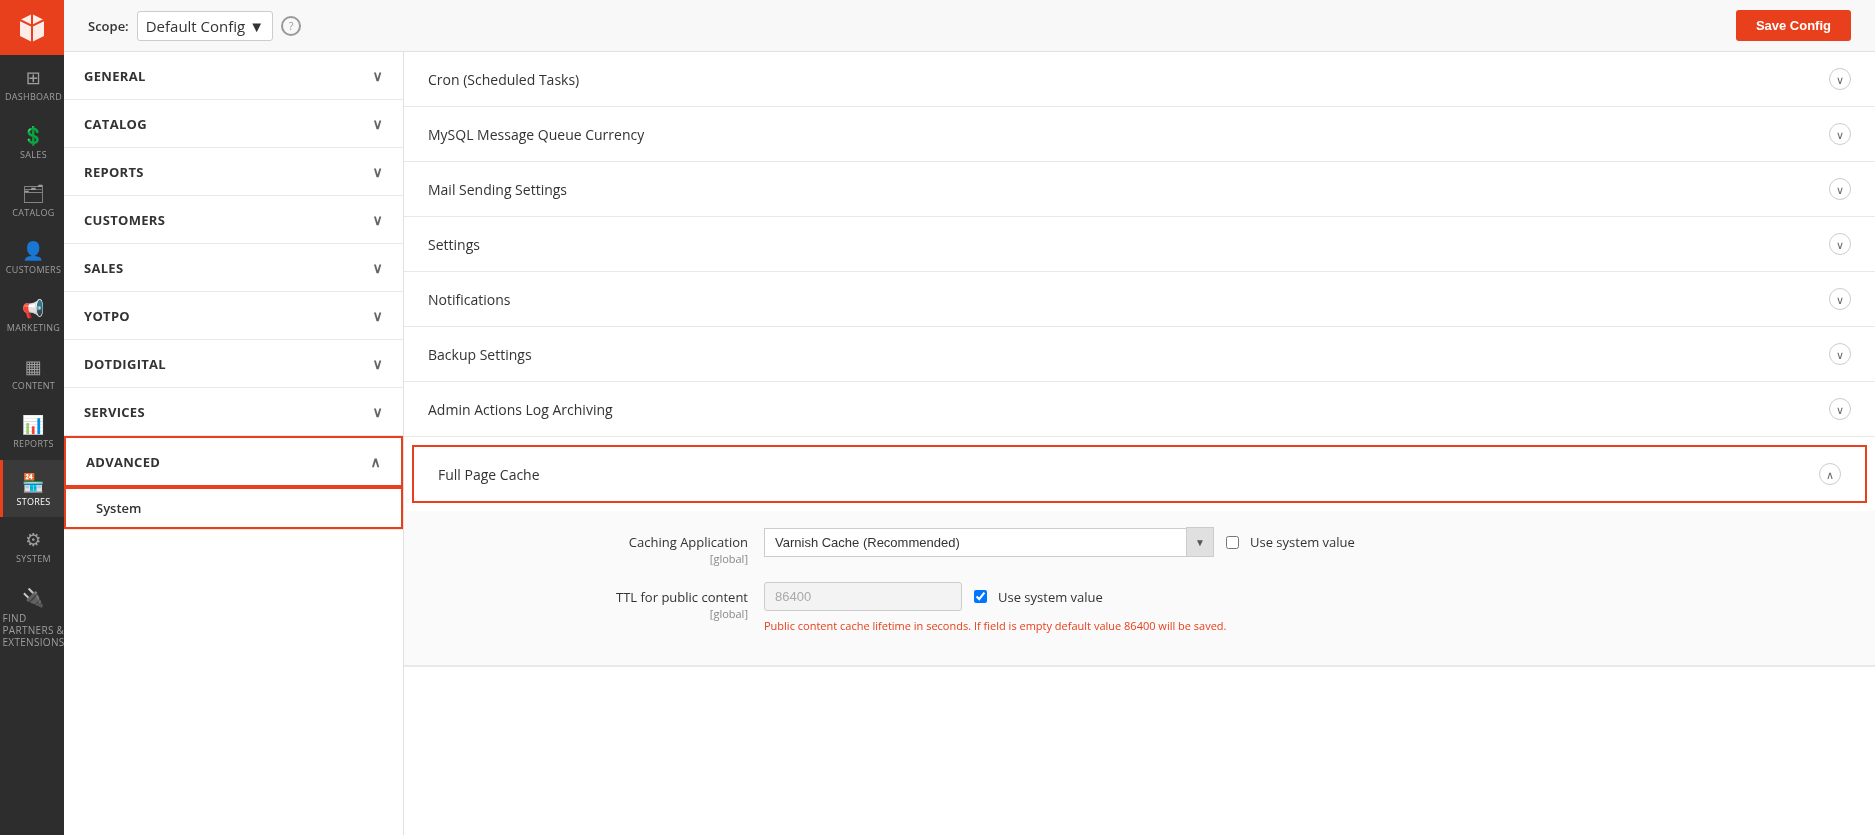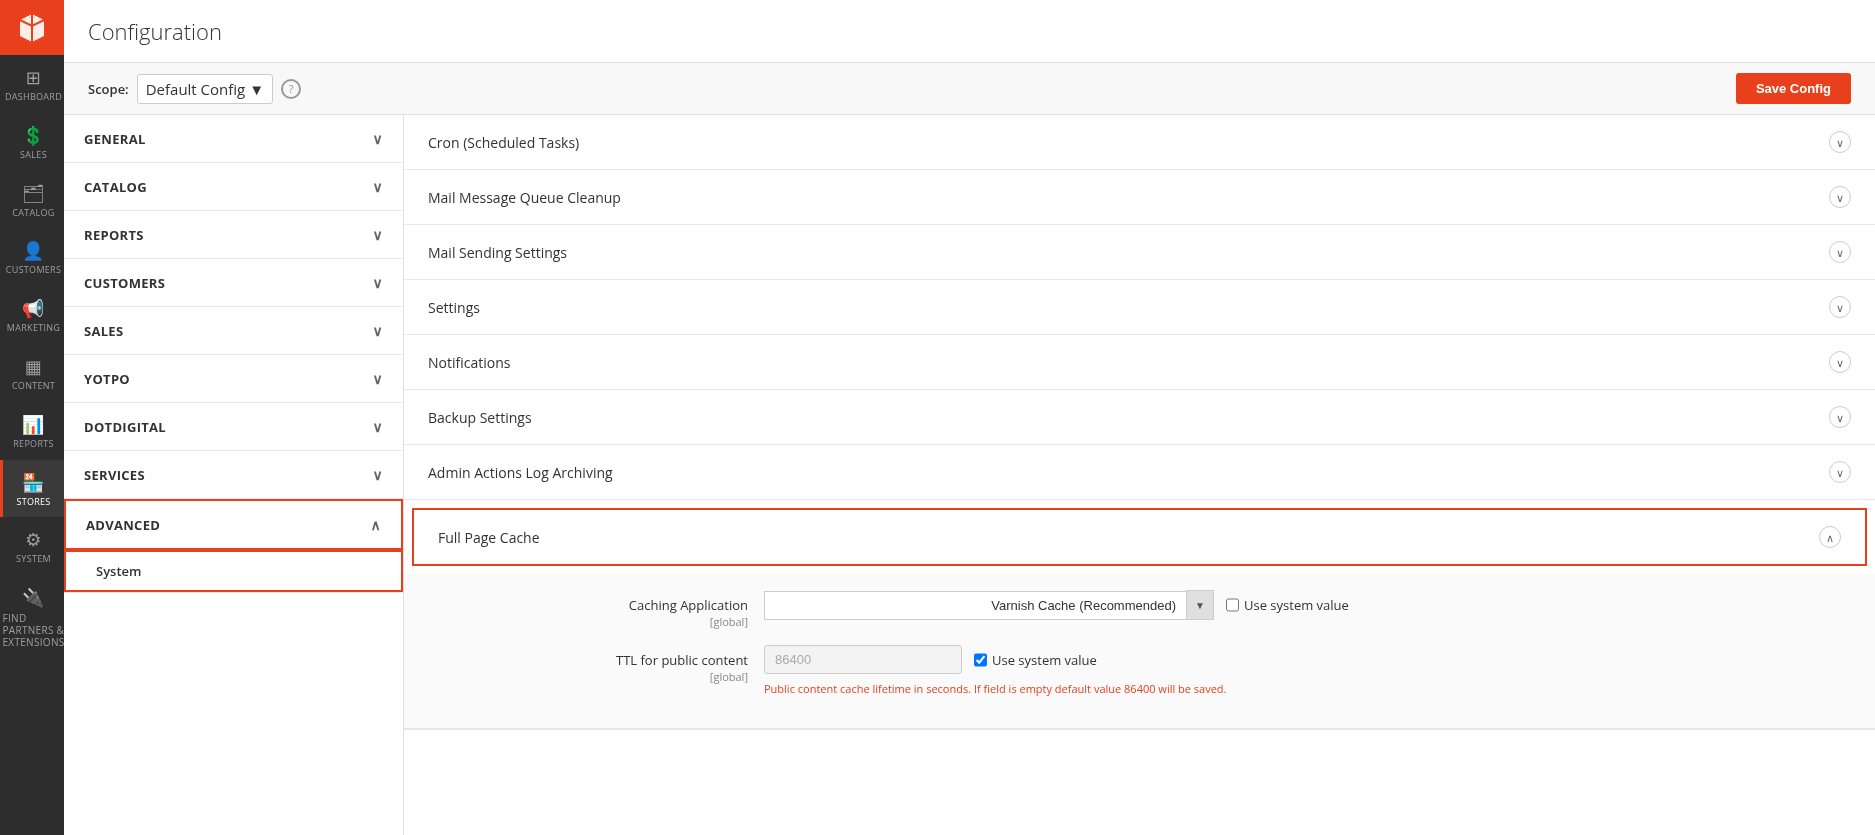--- a/index.html
+++ b/index.html
@@ -243,21 +243,22 @@
       max-width: 450px;
       padding: 6px 10px;
       border: 1px solid #ccc;
       border-radius: 3px;
       font-size: 13px;
       background: #f3f3f3;
       color: #999;
     }
     .use-system-checkbox {
       display: flex;
-      gap: 5px;
+      align-items: center;
+      gap: 11px;
       font-size: 13px;
       color: #333;
       white-space: nowrap;
     }
     .field-hint {
       font-size: 11px;
       color: #e8401c;
       margin-top: 3px;
     }
     .select-wrapper {
@@ -338,23 +339,20 @@
     <span class="label">SYSTEM</span>
   </div>
   <div class="sidebar-item">
     <span class="icon">🔌</span>
     <span class="label" style="font-size:10px; text-align:left; line-height:1.2;">FIND PARTNERS &amp; EXTENSIONS</span>
   </div>
 </nav>
 
 <div class="main">
 
-  <div class="page-header">
-    <h1 class="page-title">Configuration</h1>
-  </div>
 
   <div class="scope-bar">
     <div class="scope-left">
       <span class="scope-label">Scope:</span>
       <div class="scope-select">
         <span>Default Config</span>
         <span>▼</span>
       </div>
       <div class="help-icon">
         <span>?</span>
@@ -441,21 +439,21 @@
 
       <div class="config-section">
         <div class="config-section-header">
           <span>Cron (Scheduled Tasks)</span>
           <div class="circle-chevron">∨</div>
         </div>
       </div>
 
       <div class="config-section">
         <div class="config-section-header">
-          <span>Mail Message Queue Cleanup</span>
+          <span>MySQL Message Queue Currency</span>
           <div class="circle-chevron">∨</div>
         </div>
       </div>
 
       <div class="config-section">
         <div class="config-section-header">
           <span>Mail Sending Settings</span>
           <div class="circle-chevron">∨</div>
         </div>
       </div>
@@ -496,21 +494,21 @@
 
         <div class="fpc-content">
 
           <div class="field-row">
             <div class="field-label-col">
               <span class="field-label">Caching Application</span>
               <span class="field-label-sub">[global]</span>
             </div>
             <div class="field-control-col">
               <div class="select-wrapper">
-                <select style="flex:1; padding:6px 10px; border:1px solid #ccc; border-right:none; font-size:13px; color:#333; background:#fff; appearance:none;text-align:right;">
+                <select style="flex:1; padding:6px 10px; border:1px solid #ccc; border-right:none; font-size:13px; color:#333; background:#fff; appearance:none;">
                   <option>Varnish Cache (Recommended)</option>
                 </select>
                 <div class="select-arrow">▼</div>
               </div>
               <label class="use-system-checkbox">
                 <input type="checkbox" style="">
                 <span>Use system value</span>
               </label>
             </div>
           </div>

